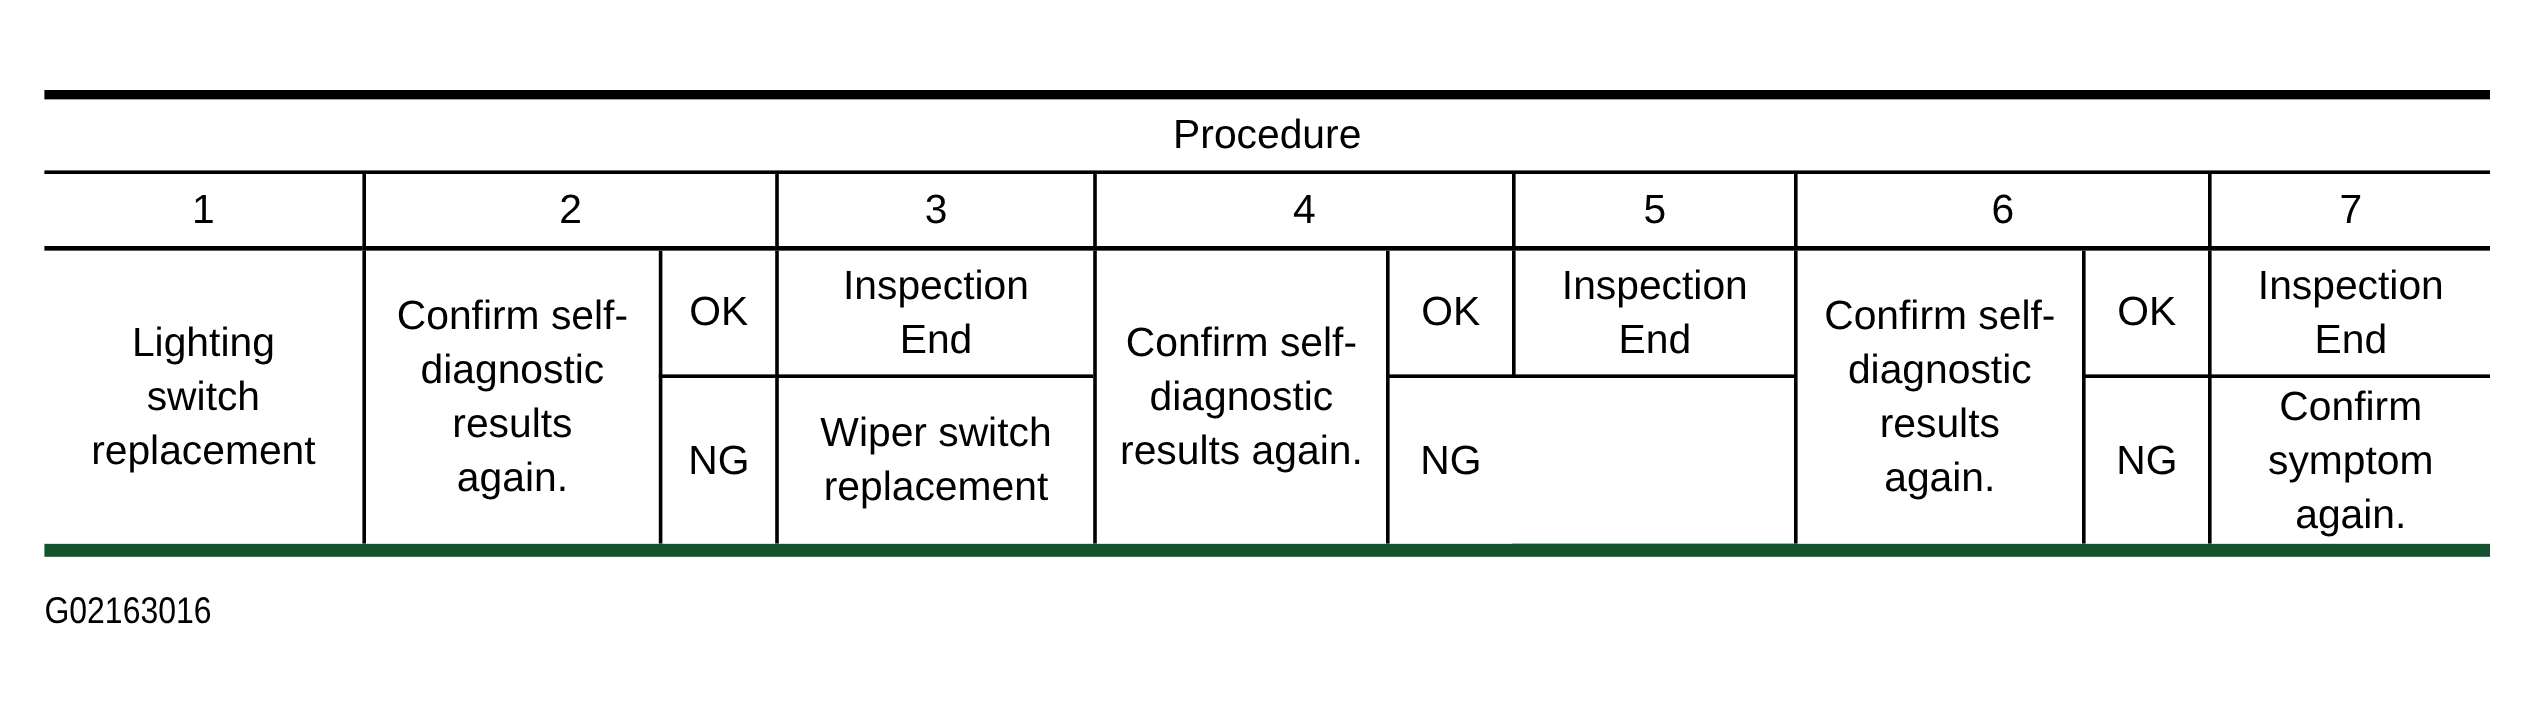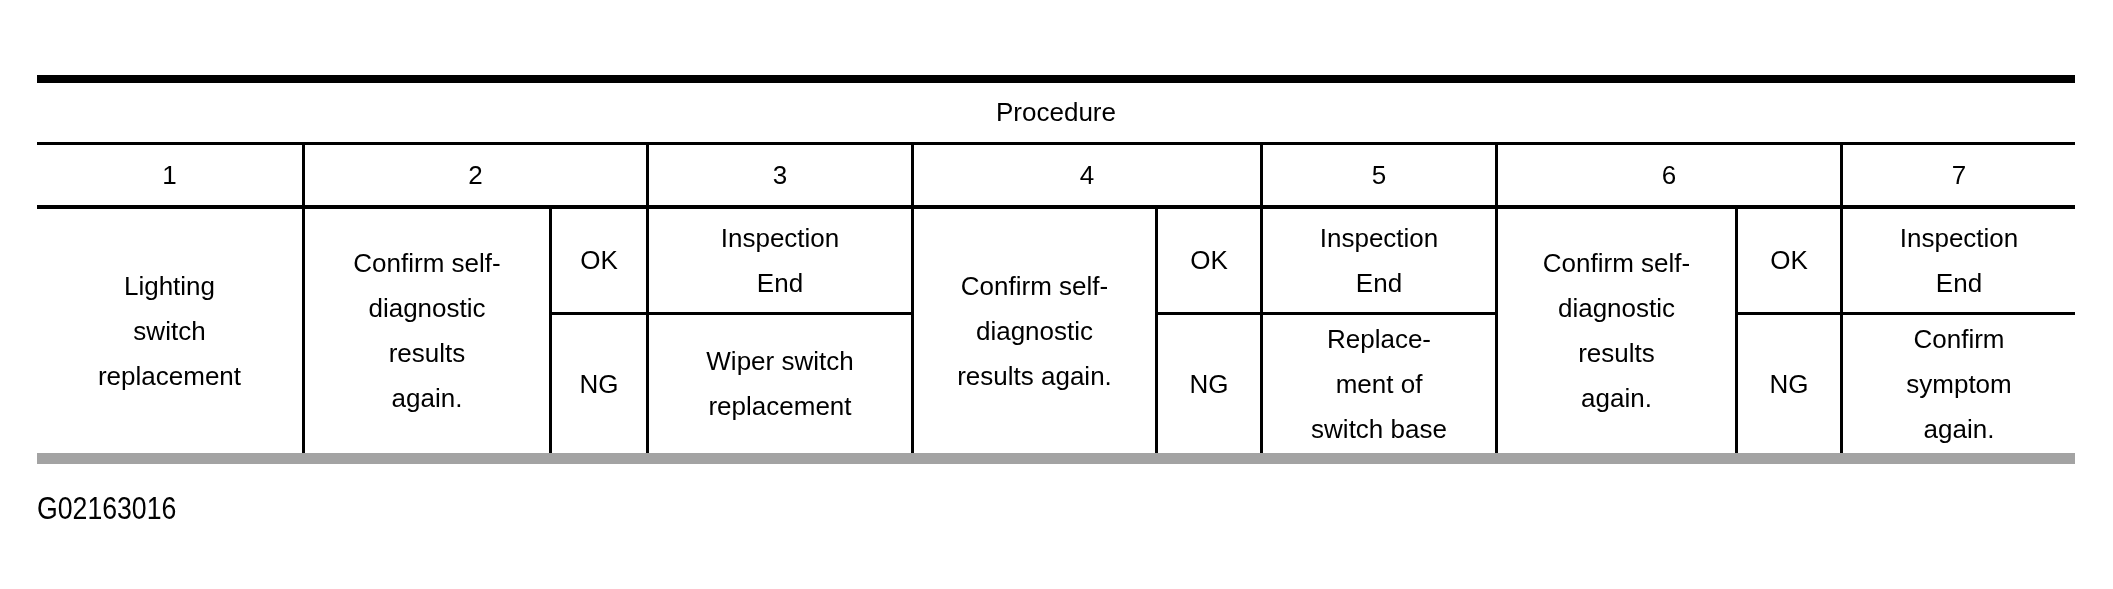--- a/index.html
+++ b/index.html
@@ -20,22 +20,22 @@
     background: #ffffff;
   }
   .proc-table {
     display: grid;
     grid-template-columns: 265px 247px 97px 265px 244px 105px 235px 240px 105px 235px;
     grid-template-rows: 62px 64px 106px 138px;
     box-sizing: content-box;
     width: 2038px;
     margin: 75px 0 0 37px;
     border-top: 8px solid #000;
-    border-bottom: 11px solid #a3a3a3;
-    font-size: 26px;
+    border-bottom: 11px solid #14532d;
+    font-size: 34px;
     line-height: 45px;
   }
   .cell {
     display: flex;
     align-items: center;
     justify-content: center;
     text-align: center;
     white-space: pre-line;
     box-sizing: border-box;
     background: #ffffff;
@@ -87,23 +87,20 @@
 replacement</div>
 
     <div class="cell bl" style="grid-area:3/5/5/6">Confirm self-
 diagnostic
 results again.</div>
     <div class="cell bl bb3" style="grid-area:3/6/4/7">OK</div>
     <div class="cell bl" style="grid-area:4/6/5/7">NG</div>
 
     <div class="cell bl bb3" style="grid-area:3/7/4/8">Inspection
 End</div>
-    <div class="cell bl" style="grid-area:4/7/5/8">Replace-
-ment of
-switch base</div>
 
     <div class="cell bl" style="grid-area:3/8/5/9">Confirm self-
 diagnostic
 results
 again.</div>
     <div class="cell bl bb3" style="grid-area:3/9/4/10">OK</div>
     <div class="cell bl" style="grid-area:4/9/5/10">NG</div>
 
     <div class="cell bl bb3" style="grid-area:3/10/4/11">Inspection
 End</div>

